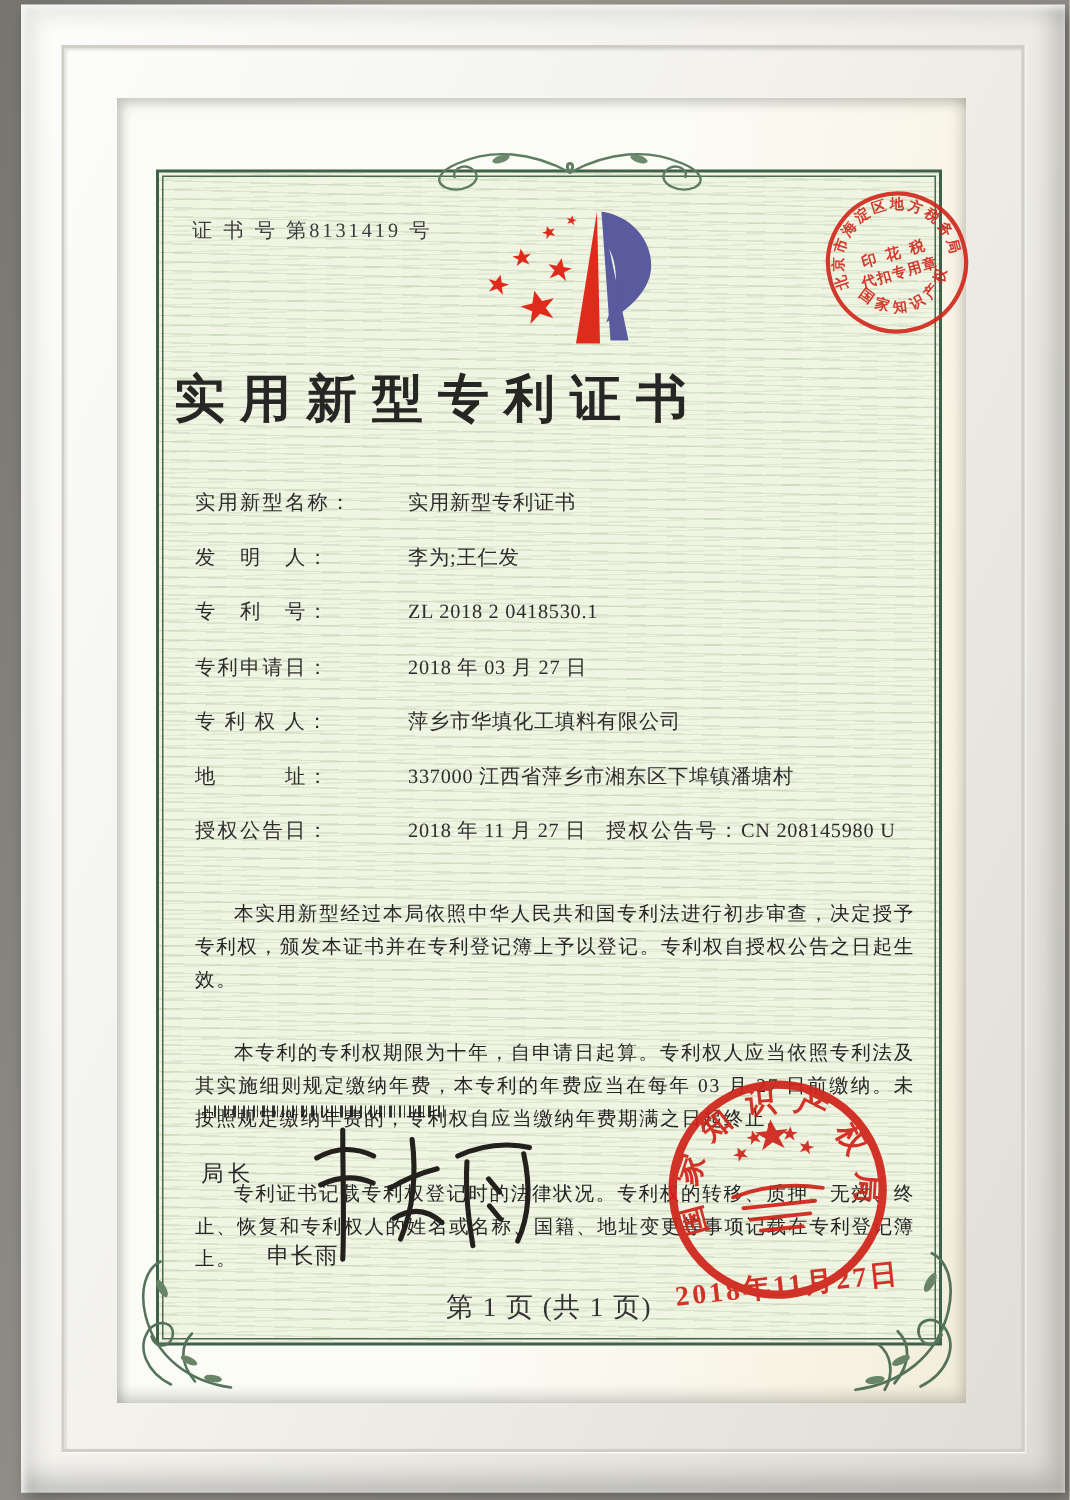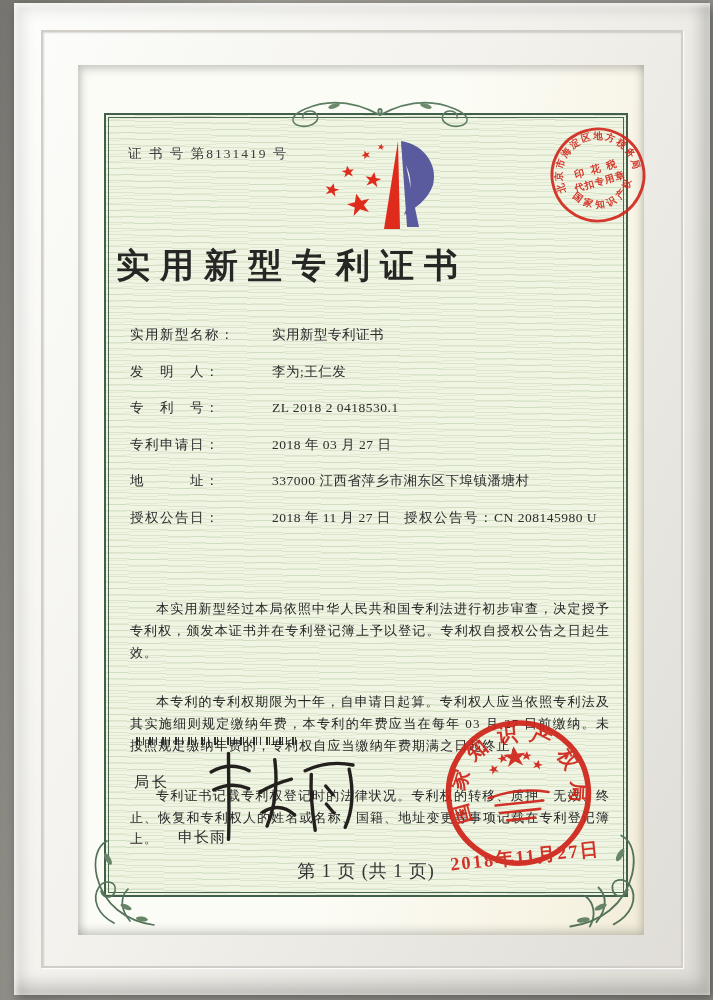--- a/index.html
+++ b/index.html
@@ -174,20 +174,24 @@
             <span class="field-label">发　明　人：</span>
             <span class="field-value">李为;王仁发</span>
           </div>
           <div class="field-row">
             <span class="field-label">专　利　号：</span>
             <span class="field-value">ZL 2018 2 0418530.1</span>
           </div>
           <div class="field-row">
             <span class="field-label">专利申请日：</span>
             <span class="field-value">2018 年 03 月 27 日</span>
+          </div>
+          <div class="field-row">
+            <span class="field-label">专 利 权 人：</span>
+            <span class="field-value">萍乡市华填化工填料有限公司</span>
           </div>
           <div class="field-row">
             <span class="field-label">地　　　址：</span>
             <span class="field-value">337000 江西省萍乡市湘东区下埠镇潘塘村</span>
           </div>
           <div class="field-row row-split">
             <span class="field-label">授权公告日：</span>
             <span class="field-value">2018 年 11 月 27 日</span>
             <span class="grant-no">
               <span class="field-label">授权公告号：</span>

